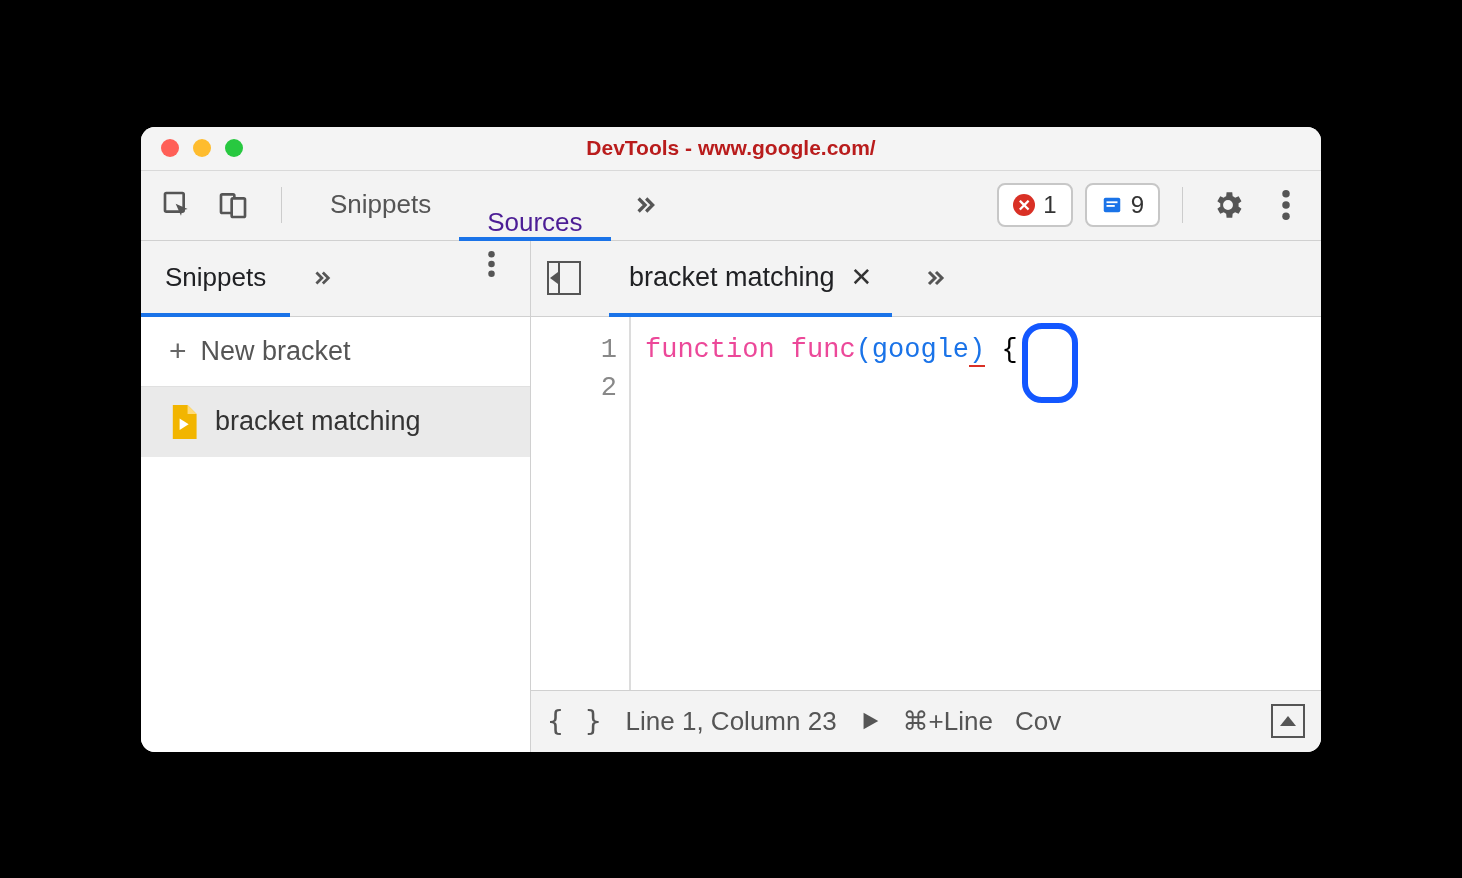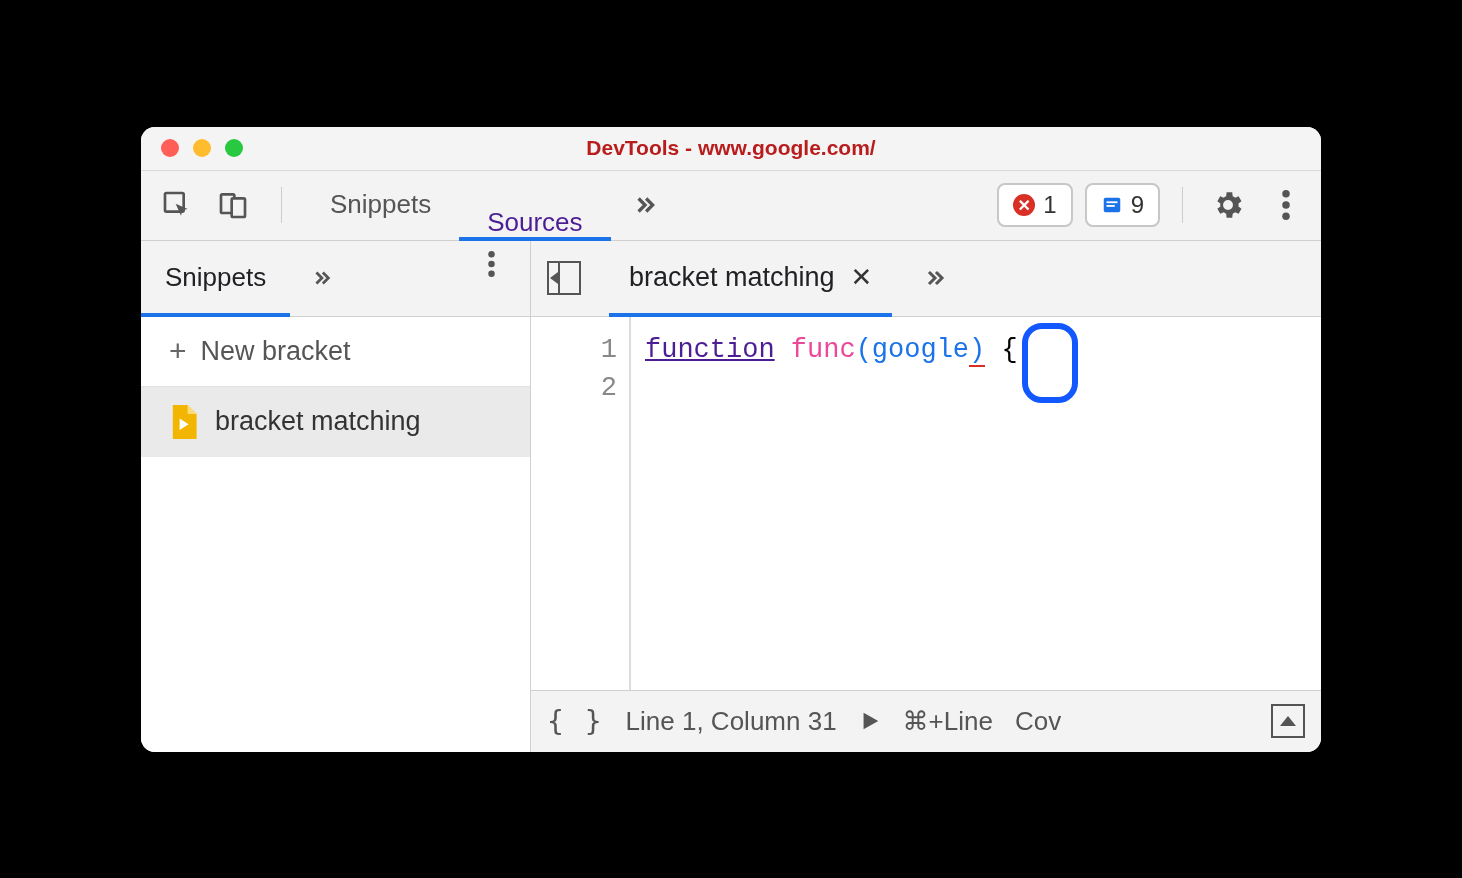--- a/index.html
+++ b/index.html
@@ -297,21 +297,21 @@
       color: #888;
       line-height: 38px;
       padding-right: 12px;
     }
     .code-lines {
       padding-top: 14px;
       padding-left: 14px;
       line-height: 38px;
       position: relative;
     }
-    .kw { color: #4c1d95; text-decoration: underline; }
+    .kw { color: #ec4899; }
     .fn { color: #ec4899; }
     .paren { color: #1a73e8; }
     .param { color: #1a73e8; }
     .sp { white-space: pre; }
     .underline-err {
       border-bottom: 2px solid #d93025;
     }
     .highlight-bracket {
       position: absolute;
       left: 391px;
@@ -486,21 +486,21 @@
           <div>2</div>
         </div>
         <div class="code-lines">
           <div><span class="kw">function</span><span class="sp"> </span><span class="fn">func</span><span class="paren">(</span><span class="param">google</span><span class="paren underline-err">)</span><span class="sp"> </span><span>{</span></div>
           <div class="highlight-bracket"></div>
         </div>
       </div>
 
       <div class="statusbar">
         <span class="braces-icon">{ }</span>
-        <span>Line 1, Column 31</span>
+        <span>Line 1, Column 23</span>
         <span class="play-icon">
           <svg width="22" height="22" viewBox="0 0 24 24" fill="#555">
               <path d="M5 3v18l16-9Z"></path>
             </svg>
         </span>
         <span class="shortcut">⌘+Line</span>
         <span>Cov</span>
         <div class="status-spacer"></div>
         <div class="expand-box">
           <svg width="16" height="10" viewBox="0 0 16 10" fill="#555">

